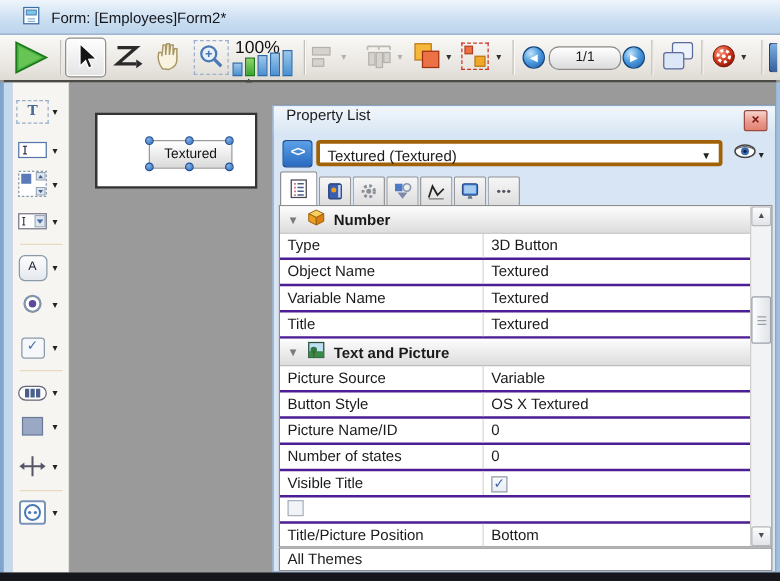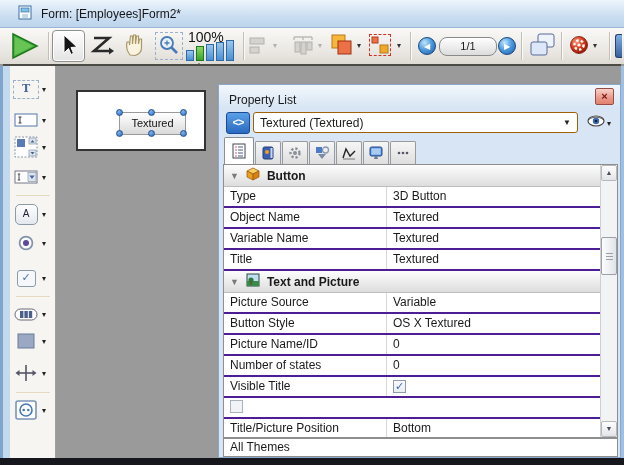--- a/index.html
+++ b/index.html
@@ -43,26 +43,26 @@
   .tool .ar{font-size:8px;color:#222}
   .sdiv{position:absolute;left:6px;width:34px;height:1px;background:#e6d9bd}
   .canvas{position:absolute;left:57px;top:0;width:564px;height:100%;background:#9a9a9a}
   
   .formarea{position:absolute;left:19px;top:24px;width:126px;height:57px;background:#fff;border:2px solid #333}
   .txbtn{position:absolute;left:41px;top:20px;width:65px;height:21px;border:1px solid #9a9a9a;border-radius:3px;
     background:linear-gradient(#ffffff,#efefef 45%,#d9d9d9);text-align:center;line-height:20px;font-size:11px;color:#111}
   .hd{position:absolute;width:7px;height:7px;border-radius:50%;background:radial-gradient(circle at 35% 30%,#7fb2e8,#2f6fc2);border:1px solid #1d4f93;box-sizing:border-box}
   
   .plist{position:absolute;left:218px;top:18px;width:403px;height:374px;background:#d7e5f4;border:1px solid #8aa8cc;box-sizing:border-box;box-shadow:1px 1px 2px rgba(0,0,0,.25)}
-  .pl-tbar{position:absolute;left:0;top:0;width:100%;height:22px;background:linear-gradient(#f2f7fc,#d8e6f4);display:flex;align-items:flex-end;padding-left:10px;box-sizing:border-box}
+  .pl-tbar{position:absolute;left:0;top:0;width:100%;height:22px;background:linear-gradient(#f2f7fc,#d8e6f4);display:flex;align-items:flex-start;padding-left:10px;box-sizing:border-box}
   .pl-close{position:absolute;right:6px;top:3px;width:17px;height:15px;border:1px solid #9a4a42;border-radius:2px;
     background:linear-gradient(#f7d3cb,#e9978a 60%,#e2826f);color:#7a1512;font-size:11px;font-weight:bold;text-align:center;line-height:14px}
   .pl-nav{position:absolute;left:7px;top:27px;width:22px;height:20px;border:1px solid #1a4a90;border-radius:3px;
     background:linear-gradient(#5aa0e8,#2a6ac0);color:#fff;font-weight:bold;font-size:11px;text-align:center;line-height:19px;letter-spacing:-1px}
-  .pl-combo{position:absolute;left:34px;top:27px;width:325px;height:21px;border:1px solid #a16207;border-radius:3px;background:#fff;
+  .pl-combo{position:absolute;left:34px;top:27px;width:325px;height:21px;border:3px solid #a16207;border-radius:3px;background:#fff;
     line-height:20px;padding-left:6px;box-sizing:border-box}
   .pl-combo .ca{position:absolute;right:6px;top:0;font-size:8px;color:#222}
   .pl-eye{position:absolute;left:368px;top:30px}
   .pl-eye-ar{position:absolute;left:388px;top:34px;font-size:8px;color:#222}
   .pl-tabs{position:absolute;left:5px;top:53px;height:26px;display:flex;align-items:flex-end}
   .ptab{width:24px;height:22px;border:1px solid #9a9a9a;border-bottom:none;border-radius:2px 2px 0 0;margin-right:1px;
     background:linear-gradient(#f6f6f6,#dedede);display:flex;align-items:center;justify-content:center}
   .ptab.active{width:28px;height:26px;background:#fff;border-color:#8e8e8e}
   .pl-table{position:absolute;left:4px;top:79px;width:395px;height:274px;background:#fff;border:1px solid #8e8e8e;box-sizing:border-box;overflow:hidden}
   .rows{margin-right:17px}
@@ -412,21 +412,21 @@
 
       <div class="pl-table">
         <div class="rows">
           <div class="shead">
             <span class="tri">▼</span>
             <span><svg width="14" height="14">
                   <polygon points="7,1 13,4 7,7 1,4" fill="#f8d060" stroke="#a06010" stroke-width="0.8"></polygon>
                   <polygon points="1,4 7,7 7,13 1,10" fill="#e8a020" stroke="#a06010" stroke-width="0.8"></polygon>
                   <polygon points="13,4 7,7 7,13 13,10" fill="#d88010" stroke="#a06010" stroke-width="0.8"></polygon>
                 </svg></span>
-            <span>Button</span>
+            <span>Number</span>
           </div>
           <div class="prow">
               <span class="lbl">Type</span>
               <span class="val">3D Button</span>
             </div>
           <div class="prow">
               <span class="lbl">Object Name</span>
               <span class="val">Textured</span>
             </div>
           <div class="prow">

